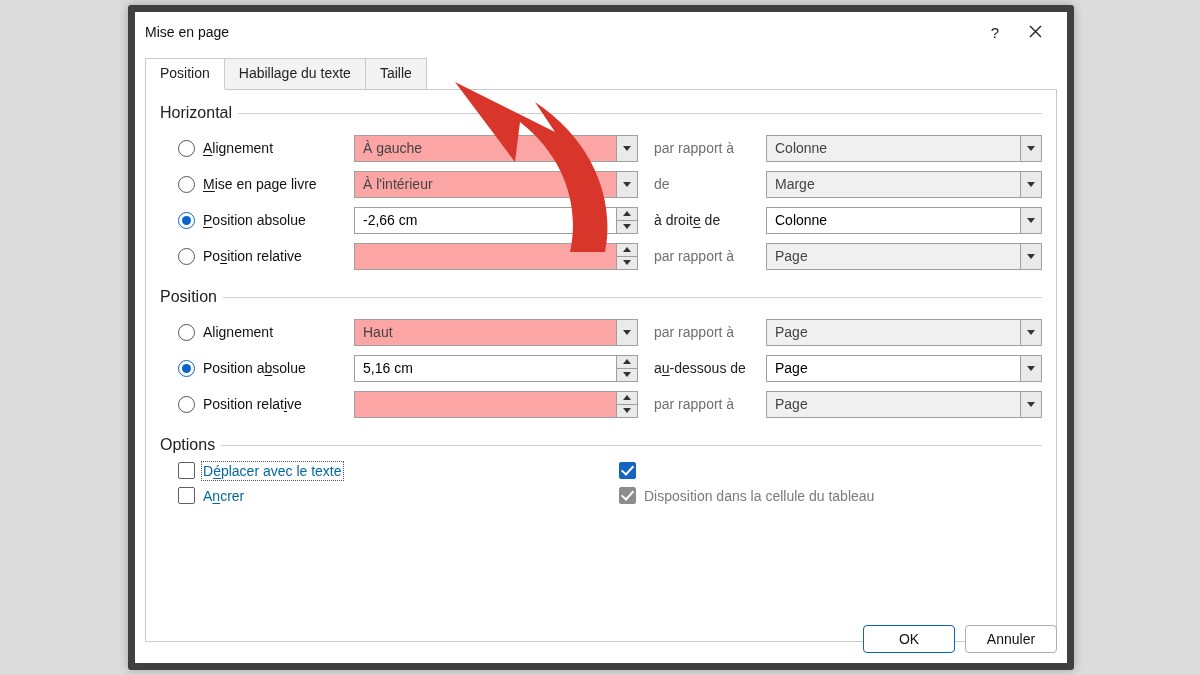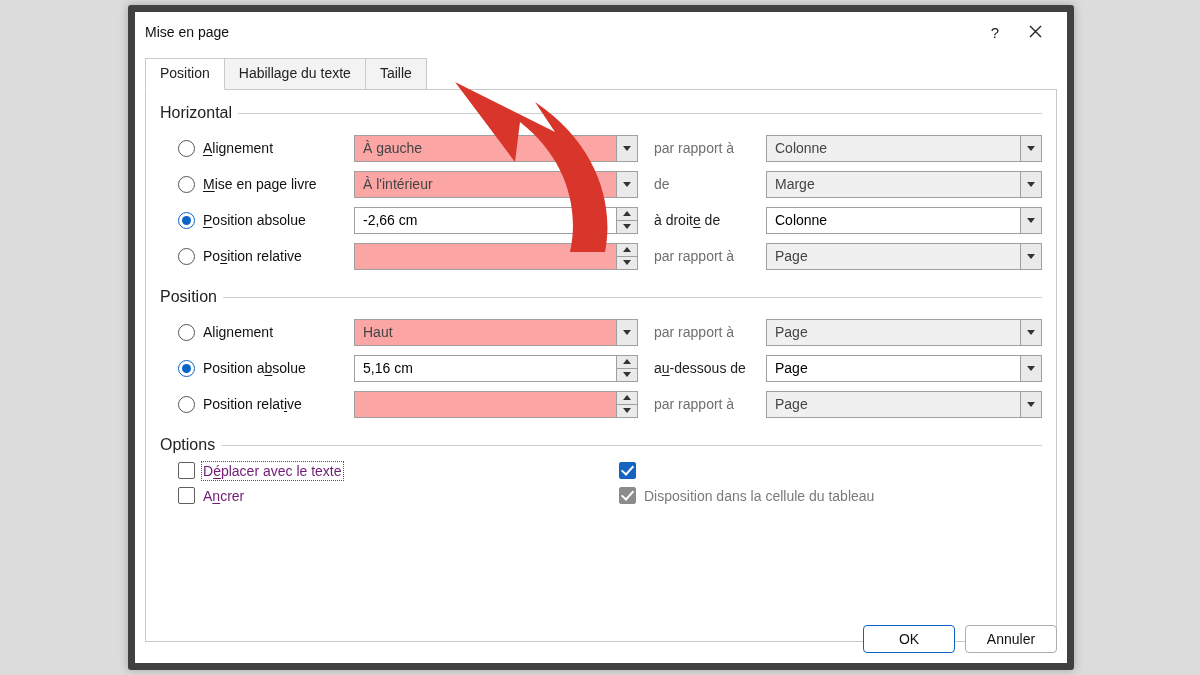--- a/index.html
+++ b/index.html
@@ -88,21 +88,21 @@
   .rel.disabled { color: #6f6f6f; }
 
   .refcol { flex: 1; display: flex; }
   .refcol .combo { width: 100%; }
   .refcol .combo input { background: #f0f0f0; }
   .refcol .combo.enabled input { background: #fff; color: #000; }
 
   
   .opts { display: flex; }
   .optcol { width: 50%; display: flex; flex-direction: column; gap: 8px; padding-left: 18px; }
-  .check { display: inline-flex; align-items: center; cursor: pointer; color: #701a75; }
+  .check { display: inline-flex; align-items: center; cursor: pointer; color: #0369a1; }
   .check.disabled { color: #7a7a7a; cursor: default; }
   .check .box {
     width: 17px; height: 17px; border: 1px solid #5f5f5f; background: #fff;
     margin-right: 8px; position: relative; border-radius: 2px;
   }
   .check.checked .box { background: #1464c0; border-color: #1464c0; }
   .check.checked .box::after {
     content: ""; position: absolute; left: 4px; top: 0px; width: 5px; height: 10px;
     border-right: 2px solid #fff; border-bottom: 2px solid #fff; transform: rotate(42deg);
   }

